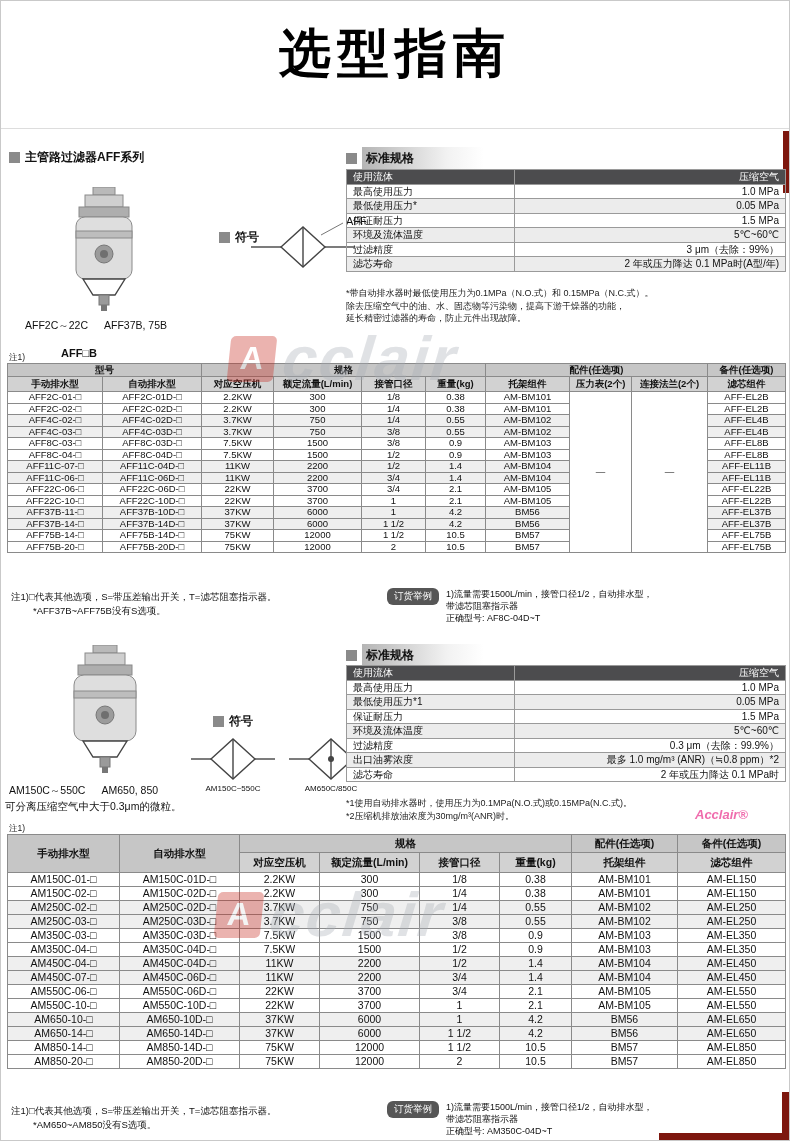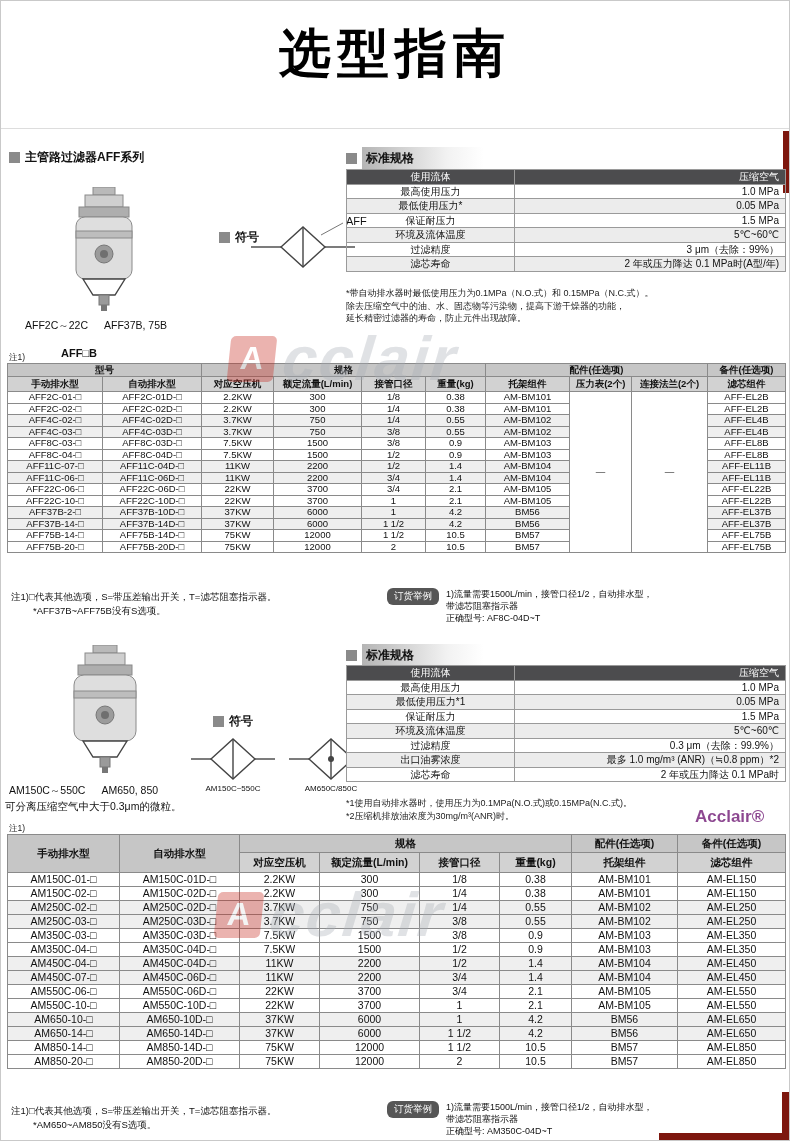--- a/index.html
+++ b/index.html
@@ -9,21 +9,21 @@
   .abs{position:absolute}
   .page-title{position:absolute;top:18px;left:0;width:100%;text-align:center;font-size:52px;font-weight:900;letter-spacing:6px;color:#000}
   .divider{position:absolute;top:127px;left:0;width:100%;border-top:1px solid #ddd}
   .red-tab{position:absolute;background:#7d170e}
   .sec-header{display:inline-flex;align-items:center;gap:5px;font-size:12px;font-weight:bold;white-space:nowrap}
   .sec-header .sq{width:11px;height:11px;background:#8a8a8a;flex:0 0 auto}
   .grad-bar{background:linear-gradient(90deg,#b5b5b5,#f2f2f2 70%,#fff);padding:3px 70px 3px 4px}
   
   .spec-table{border-collapse:collapse;table-layout:fixed;width:440px;font-size:10px}
   .spec-table th,.spec-table td{border:1px solid #9a9a9a;height:13px;padding:1px 6px;line-height:1.15}
-  .spec-table th{text-align:center;font-weight:normal;width:168px}
+  .spec-table th{text-align:left;font-weight:normal;width:168px}
   .spec-table td{text-align:right}
   .spec-table tr:nth-child(2n+3) th,.spec-table tr:nth-child(2n+3) td{background:#ececec}
   .spec-table tr.dark th,.spec-table tr.dark td{background:#4c4c4e;color:#fff}
   .spec-notes{font-size:9px;line-height:1.4;color:#222;width:436px}
   
   .data-table{border-collapse:collapse;table-layout:fixed;background:#fff}
   .data-table th,.data-table td{border:1px solid #8a8a8a;text-align:center;overflow:hidden;white-space:nowrap;line-height:1.1}
   .data-table thead th{background:#d2d2d2;font-weight:bold}
   .data-table thead tr.group th{background:#c6c6c6}
   .data-table tr.alt td{background:#efefef}
@@ -42,21 +42,21 @@
   .footnotes div:nth-child(2){padding-left:22px}
   .order{display:flex;align-items:flex-start;gap:7px}
   .order-label{flex:0 0 auto;background:#565656;color:#fff;font-size:9.5px;padding:2px 7px;border-radius:6px}
   .order-lines{font-size:9px;line-height:1.35;color:#111}
   .caption-row{display:flex;gap:16px;font-size:10.5px;color:#111}
   .desc{font-size:10.5px;color:#111}
   
   .watermark{position:absolute;display:flex;align-items:center;gap:8px;opacity:.35;pointer-events:none;z-index:8;transform:skewX(-6deg)}
   .wm-sq{width:46px;height:46px;background:#c8271d;color:#fff;font-weight:bold;font-size:32px;display:flex;align-items:center;justify-content:center;border-radius:5px}
   .wm-text{font-size:62px;font-weight:bold;font-style:italic;color:#a9aeb6;letter-spacing:2px}
-  .wm-small{position:absolute;font-size:17px;font-weight:bold;color:#701a75;opacity:.8;z-index:8;pointer-events:none}
+  .wm-small{position:absolute;font-size:13px;font-weight:bold;font-style:italic;color:#ec4899;opacity:.8;z-index:8;pointer-events:none}
   svg line,svg polygon{stroke:#444;stroke-width:1.4;fill:none}
   svg polygon.fill{fill:#fff}
   svg text{font-family:"Liberation Sans","DejaVu Sans",sans-serif;fill:#111}
 </style>
 </head>
 <body>
 
 <div class="page">
 
   <div class="page-title">选型指南</div>
@@ -284,21 +284,21 @@
           <td>AFF22C-10-□</td>
           <td>AFF22C-10D-□</td>
           <td>22KW</td>
           <td>3700</td>
           <td>1</td>
           <td>2.1</td>
           <td>AM-BM105</td>
           <td>AFF-EL22B</td>
         </tr>
         <tr class="alt">
-          <td>AFF37B-2-□</td>
+          <td>AFF37B-11-□</td>
           <td>AFF37B-10D-□</td>
           <td>37KW</td>
           <td>6000</td>
           <td>1</td>
           <td>4.2</td>
           <td>BM56</td>
           <td>AFF-EL37B</td>
         </tr>
         <tr class="alt">
           <td>AFF37B-14-□</td>

